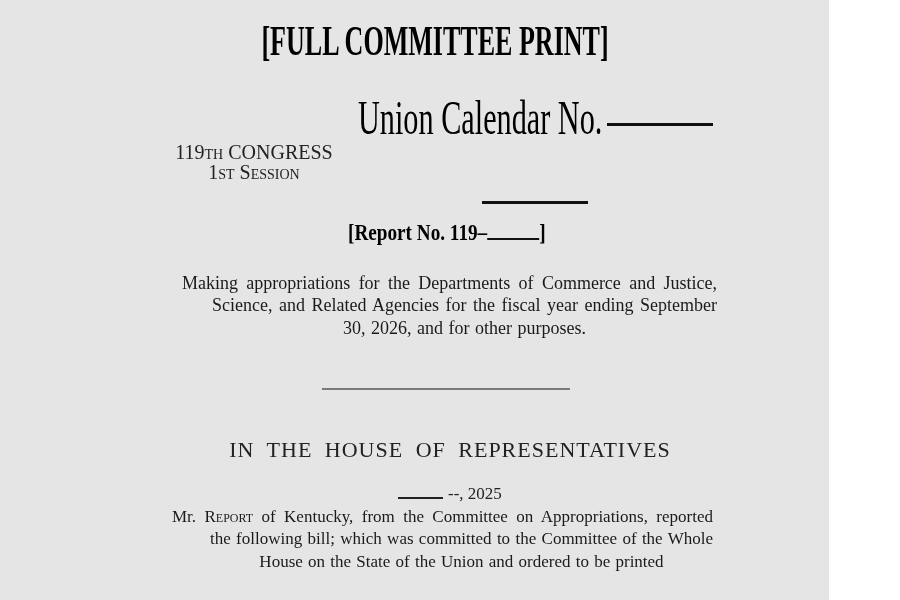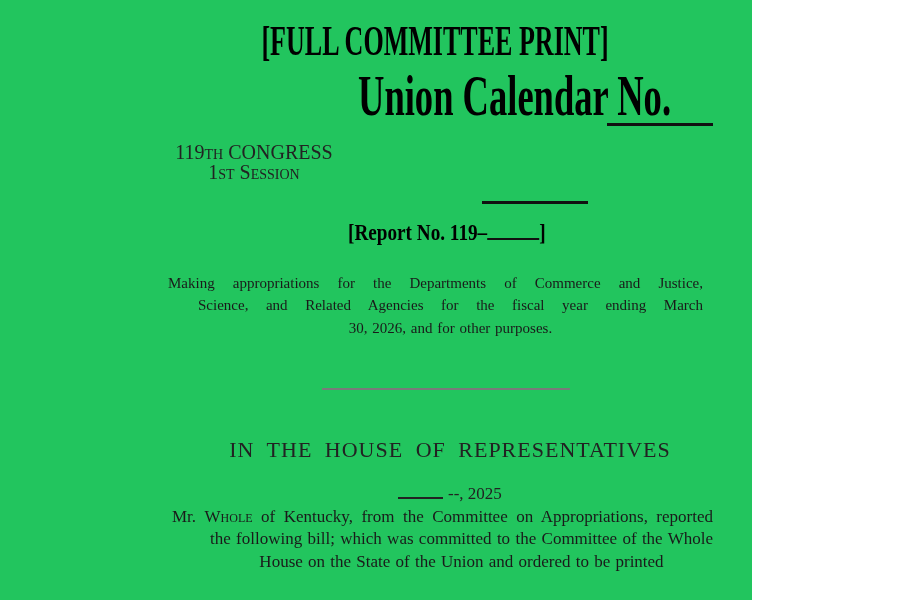--- a/index.html
+++ b/index.html
@@ -1,38 +1,38 @@
 <!DOCTYPE html>
 <html><head>
 <meta charset="utf-8">
 <style>
   html, body { margin: 0; padding: 0; background: #ffffff; }
   .page {
     position: relative;
-    width: 752px; height: 600px;
-    background: #22c55e;
+    width: 829px; height: 600px;
+    background: #e5e5e5;
     color: #1a1a1a;
     font-family: "Liberation Serif", serif;
     overflow: hidden;
   }
 
   
   .committee-print {
     position: absolute; top: 20px; left: 155px; width: 560px;
     text-align: center; font-weight: bold; font-size: 42px; line-height: 1;
     color: #000;
   }
   .committee-print .squeeze {
     display: inline-block; transform: scaleX(0.62); transform-origin: center;
     white-space: nowrap;
   }
 
   .union-calendar {
-    position: absolute; top: 67px; left: 358px;
-    font-weight: bold; font-size: 58px; line-height: 1; color: #000;
+    position: absolute; top: 94px; left: 358px;
+    font-weight: normal; font-size: 48px; line-height: 1; color: #000;
     white-space: nowrap;
   }
   .union-calendar .squeeze {
     display: inline-block; transform: scaleX(0.63); transform-origin: left;
   }
   .union-blank {
     position: absolute; left: 607px; top: 123px; width: 106px; height: 0;
     border-top: 3px solid #111;
   }
 
@@ -60,22 +60,22 @@
     font-weight: bold; font-size: 24px; line-height: 1; color: #000;
     transform: scaleX(0.8); transform-origin: left; white-space: nowrap;
   }
   .report-blank {
     display: inline-block; width: 65px; height: 1em;
     border-bottom: 2px solid #111; vertical-align: baseline;
   }
 
   
   .summary {
-    position: absolute; top: 272px; left: 168px; width: 535px;
-    font-size: 15px; line-height: 22.4px;
+    position: absolute; top: 272px; left: 182px; width: 535px;
+    font-size: 18px; line-height: 22.4px;
   }
   .sponsor {
     position: absolute; top: 506px; left: 172px; width: 541px;
     font-size: 17px; line-height: 22.4px;
   }
   .jline { text-align: justify; text-align-last: justify; }
   .jline-last { text-align: center; word-spacing: 1px; }
   .indent-30 { padding-left: 30px; }
   .indent-38 { padding-left: 38px; }
 
@@ -122,33 +122,33 @@
     <div><span>1</span><span class="sc">st</span>
       <span class="sc">Session</span></div>
   </div>
 
   <div class="hr-blank"></div>
 
   <div class="report-line"><span>[Report No. 119–</span><span class="report-blank"></span><span>]</span></div>
 
   <div class="summary">
     <div class="jline">Making appropriations for the Departments of Commerce and Justice,</div>
-    <div class="jline indent-30">Science, and Related Agencies for the fiscal year ending March</div>
+    <div class="jline indent-30">Science, and Related Agencies for the fiscal year ending September</div>
     <div class="jline-last indent-30">30, 2026, and for other purposes.</div>
   </div>
 
   <div class="divider"></div>
 
   <div class="house-heading">IN THE HOUSE OF REPRESENTATIVES</div>
 
   <div class="date-line"><span class="date-blank"></span><span class="date-text">--, 2025</span></div>
 
   <div class="sponsor">
     <div class="jline">
       <span>Mr.</span>
-      <span class="sc">Whole</span>
+      <span class="sc">Report</span>
       <span>of Kentucky, from the Committee on Appropriations, reported</span>
     </div>
     <div class="jline indent-38">the following bill; which was committed to the Committee of the Whole</div>
     <div class="jline-last indent-38">House on the State of the Union and ordered to be printed</div>
   </div>
 
 </div>
 
 </body></html>

